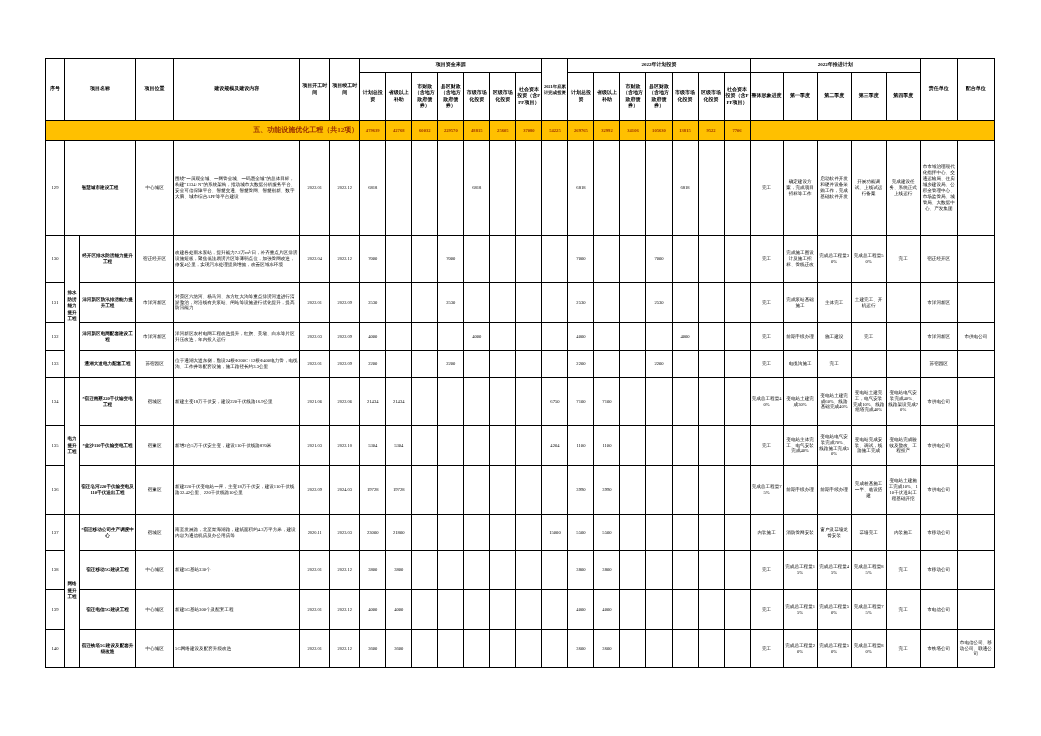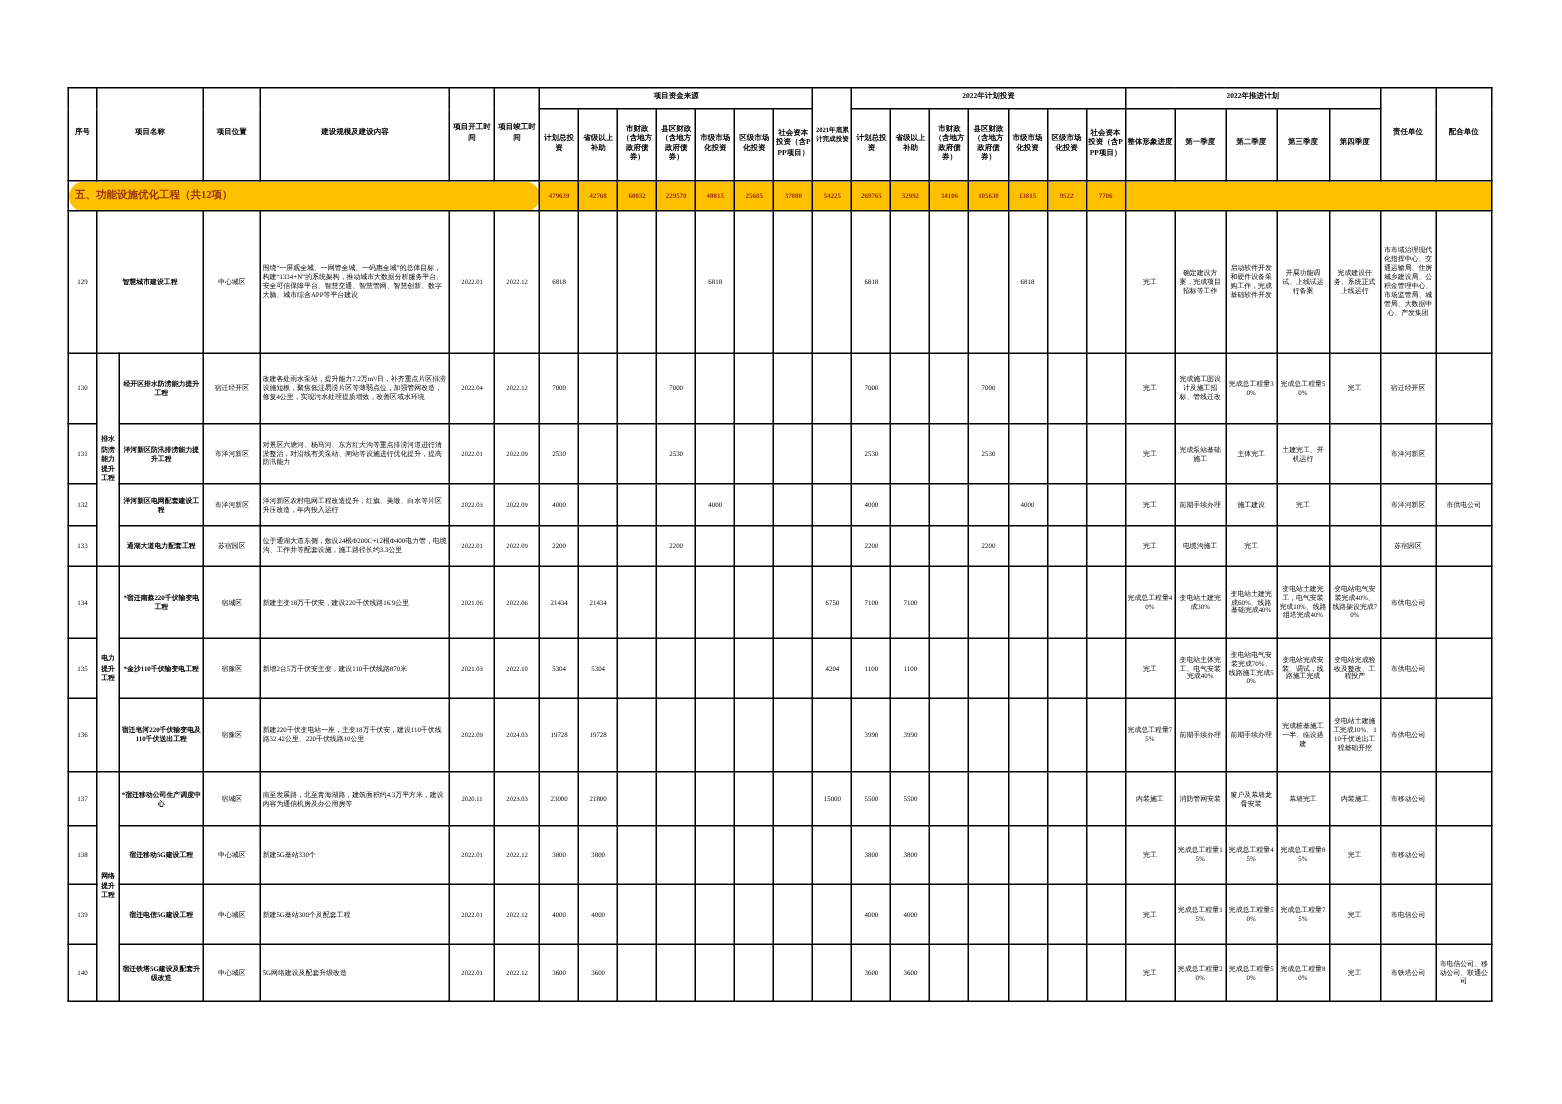--- a/index.html
+++ b/index.html
@@ -8,21 +8,21 @@
   table{border-collapse:collapse;table-layout:fixed;position:absolute;left:45px;top:58px;width:950px;}
   th,td{border:1px solid #000;padding:0 1px;overflow:hidden;vertical-align:middle;
         font-family:"Liberation Serif","DejaVu Serif",serif;word-break:break-all;}
   thead th{font-size:5px;font-weight:bold;text-align:center;line-height:1.3;}
   td{font-size:4.6px;line-height:1.3;text-align:center;}
   td.name{font-weight:bold;}
   td.grp{font-weight:bold;width:15px;line-height:1.4;}
   td.content{text-align:left;}
   td.dt{white-space:nowrap;font-size:4.4px;}
   tr.sec td{background:#FFC000;color:#9B3000;font-weight:bold;}
-  tr.sec td.sec-title{font-size:7px;text-align:left;padding-left:4px;border-radius:10px;}
+  tr.sec td.sec-title{font-size:7px;text-align:right;padding-left:4px;}
   tr.sec td.num{font-size:4.6px;}
   .footer{position:absolute;left:0;right:0;top:682px;text-align:center;font-size:10px;}
 </style>
 </head>
 <body>
 
 <div class="page">
 
 <table>
   <colgroup>

